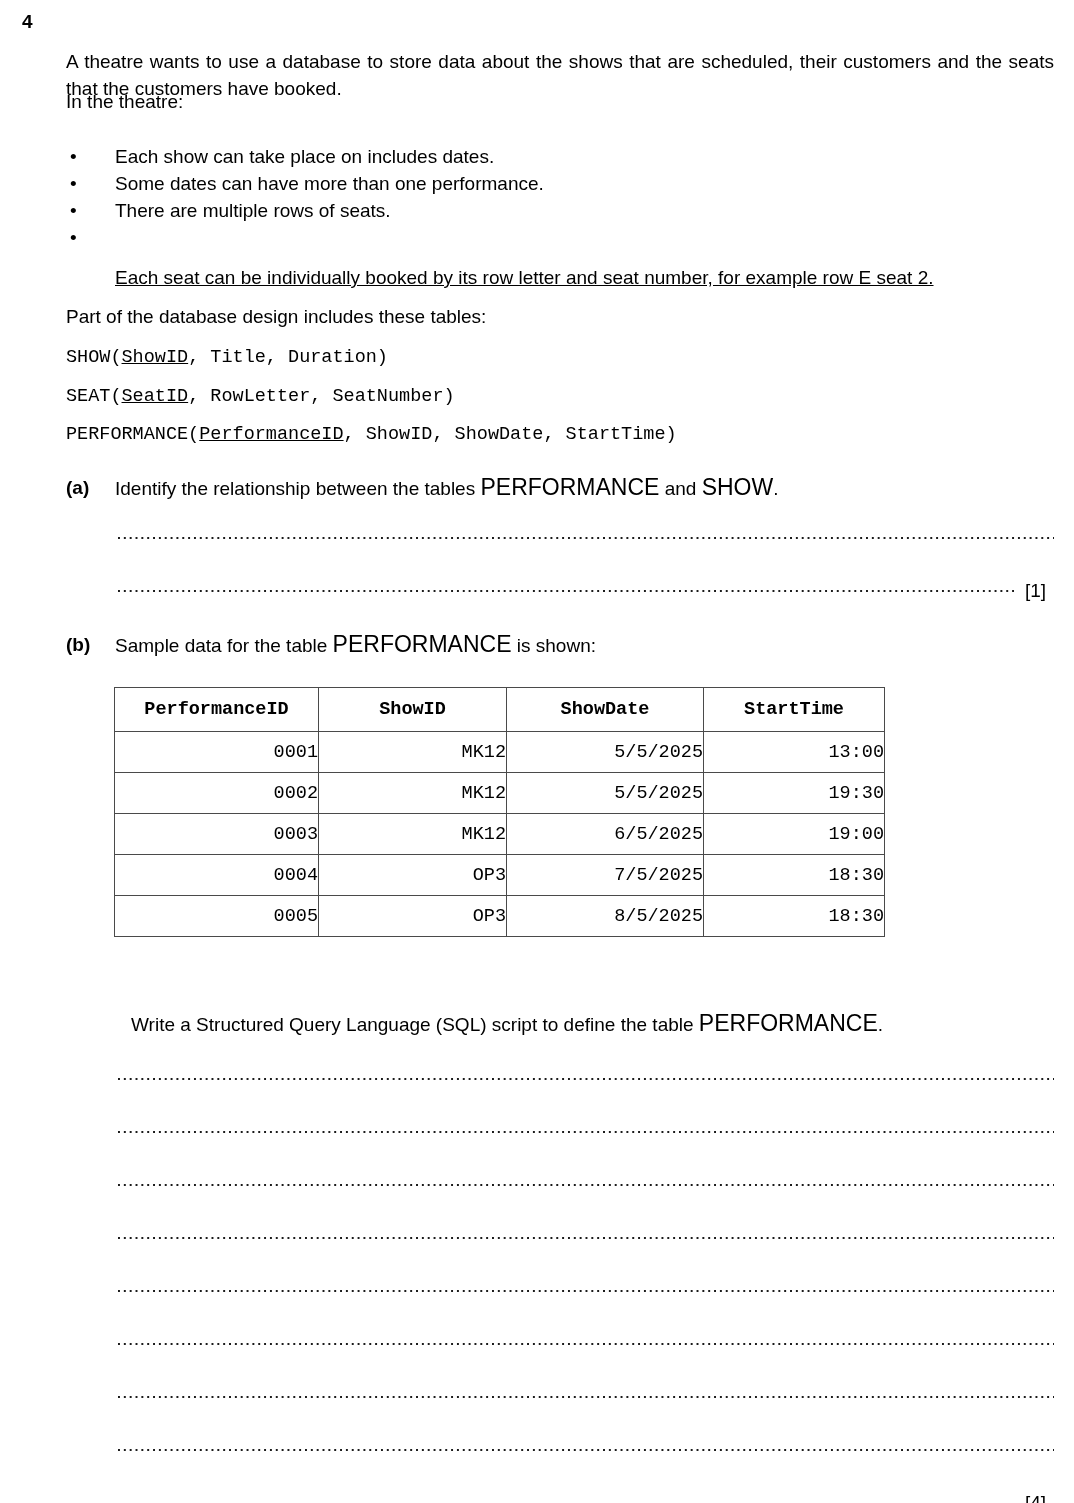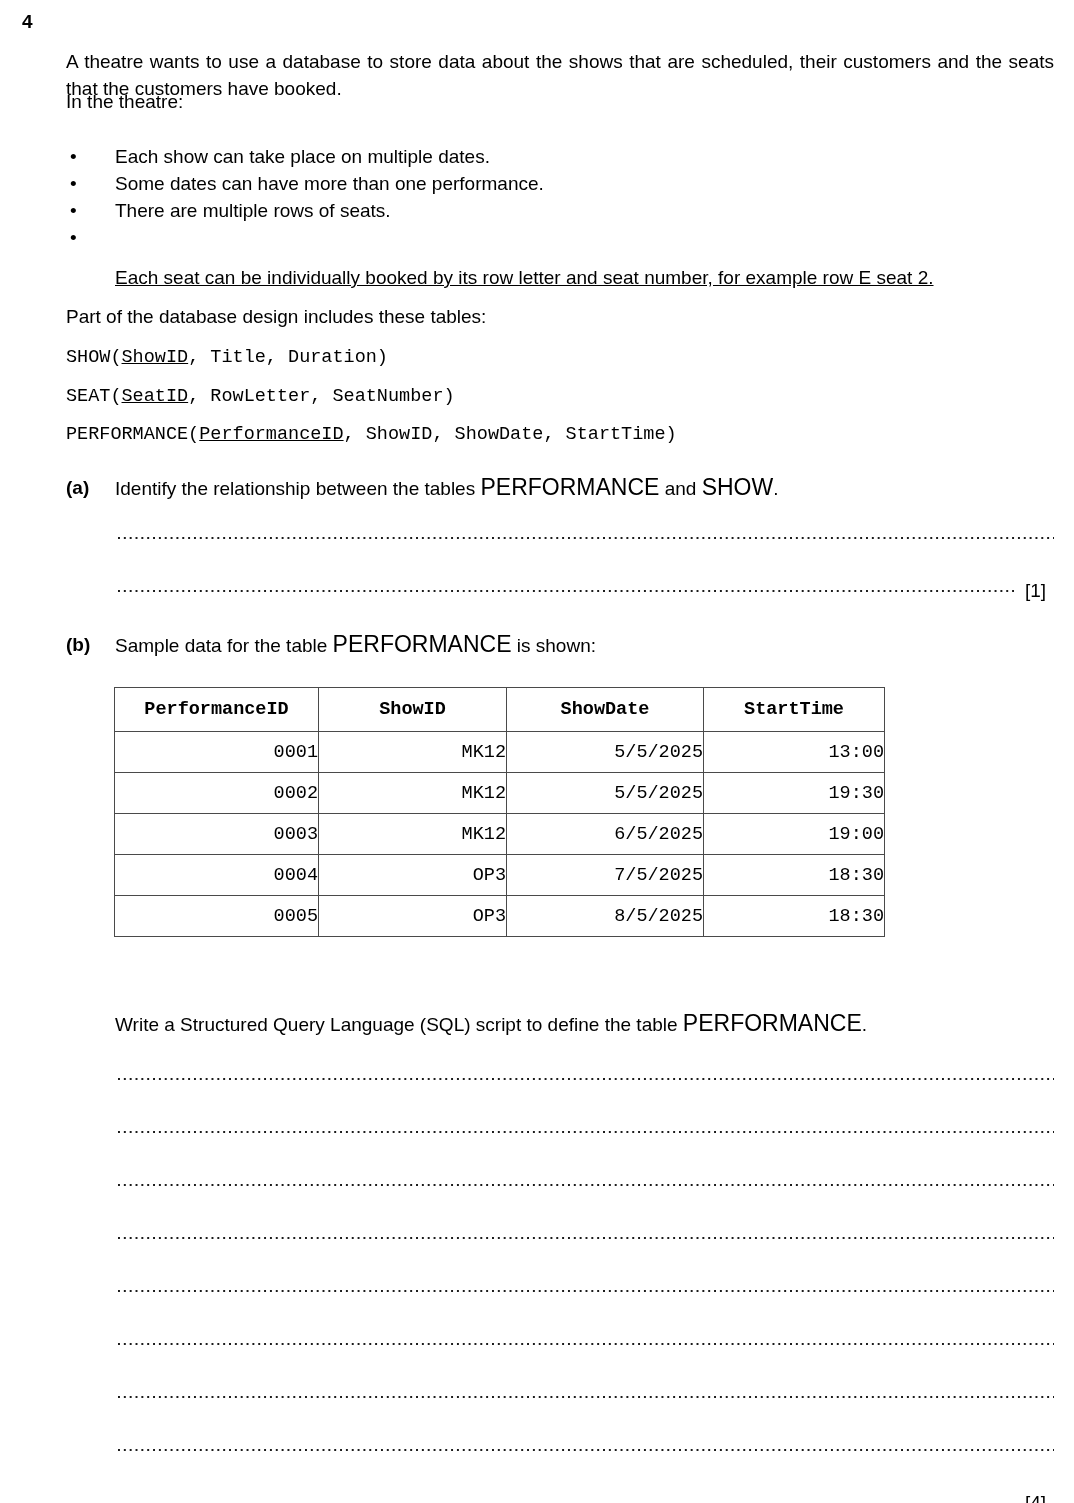--- a/index.html
+++ b/index.html
@@ -177,21 +177,21 @@
   <div class="q-row" style="left:22px; top:8px; width:1032px;">
     <div class="q-num">4</div>
     <div class="q-body justified" style="width:988px;">A theatre wants to use a database to store data about the shows that are scheduled, their customers and the seats that the customers have booked.</div>
   </div>
 
   <div class="para" style="left:66px; top:88px;">In the theatre:</div>
 
   <div class="bullet-list" style="top:143px;">
     <div class="bullet-item">
       <div class="bullet-dot">•</div>
-      <div class="bullet-text">Each show can take place on multiple dates.</div>
+      <div class="bullet-text">Each show can take place on includes dates.</div>
     </div>
     <div class="bullet-item">
       <div class="bullet-dot">•</div>
       <div class="bullet-text">Some dates can have more than one performance.</div>
     </div>
     <div class="bullet-item">
       <div class="bullet-dot">•</div>
       <div class="bullet-text">There are multiple rows of seats.</div>
     </div>
     <div class="bullet-item">
@@ -264,21 +264,21 @@
       </tr>
       <tr>
         <td>0005</td>
         <td>OP3</td>
         <td>8/5/2025</td>
         <td>18:30</td>
       </tr>
     </tbody>
   </table>
 
-  <div class="para" style="left:115px; top:1010px;"><span>Write a Structured Query Language (SQL) script to define the table </span><span class="mono">PERFORMANCE</span><span>.</span></div>
+  <div class="para" style="left:131px; top:1010px;"><span>Write a Structured Query Language (SQL) script to define the table </span><span class="mono">PERFORMANCE</span><span>.</span></div>
 
   <div class="ans-line" style="left:118px; top:1078px; width:936px;"></div>
   <div class="ans-line" style="left:118px; top:1131px; width:936px;"></div>
   <div class="ans-line" style="left:118px; top:1184px; width:936px;"></div>
   <div class="ans-line" style="left:118px; top:1237px; width:936px;"></div>
   <div class="ans-line" style="left:118px; top:1290px; width:936px;"></div>
   <div class="ans-line" style="left:118px; top:1343px; width:936px;"></div>
   <div class="ans-line" style="left:118px; top:1396px; width:936px;"></div>
   <div class="ans-line" style="left:118px; top:1449px; width:936px;"></div>
 

